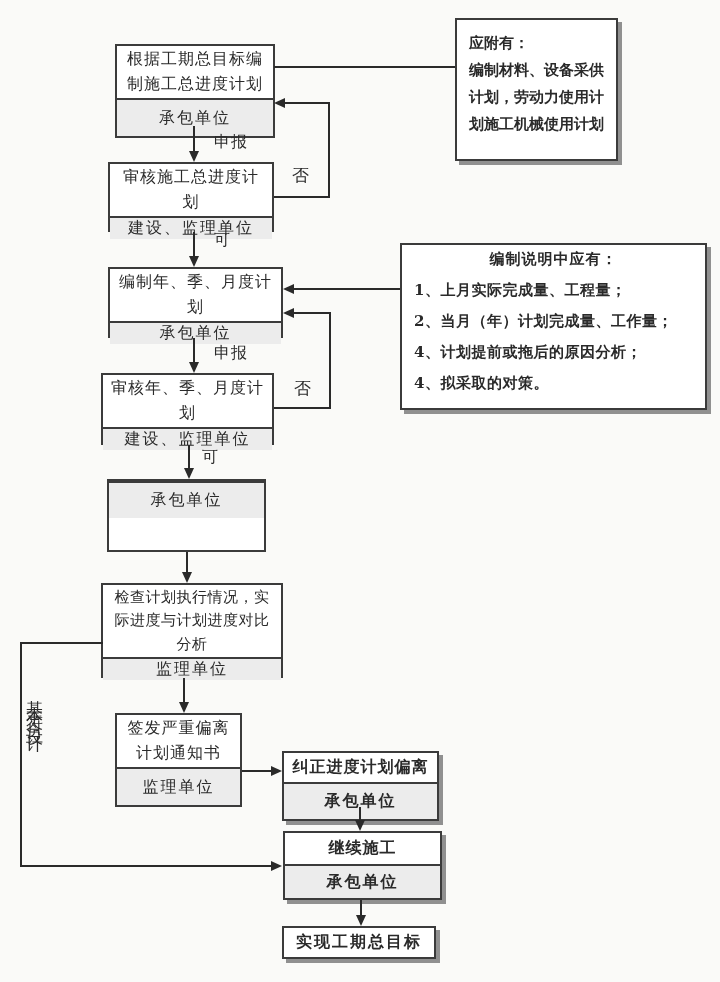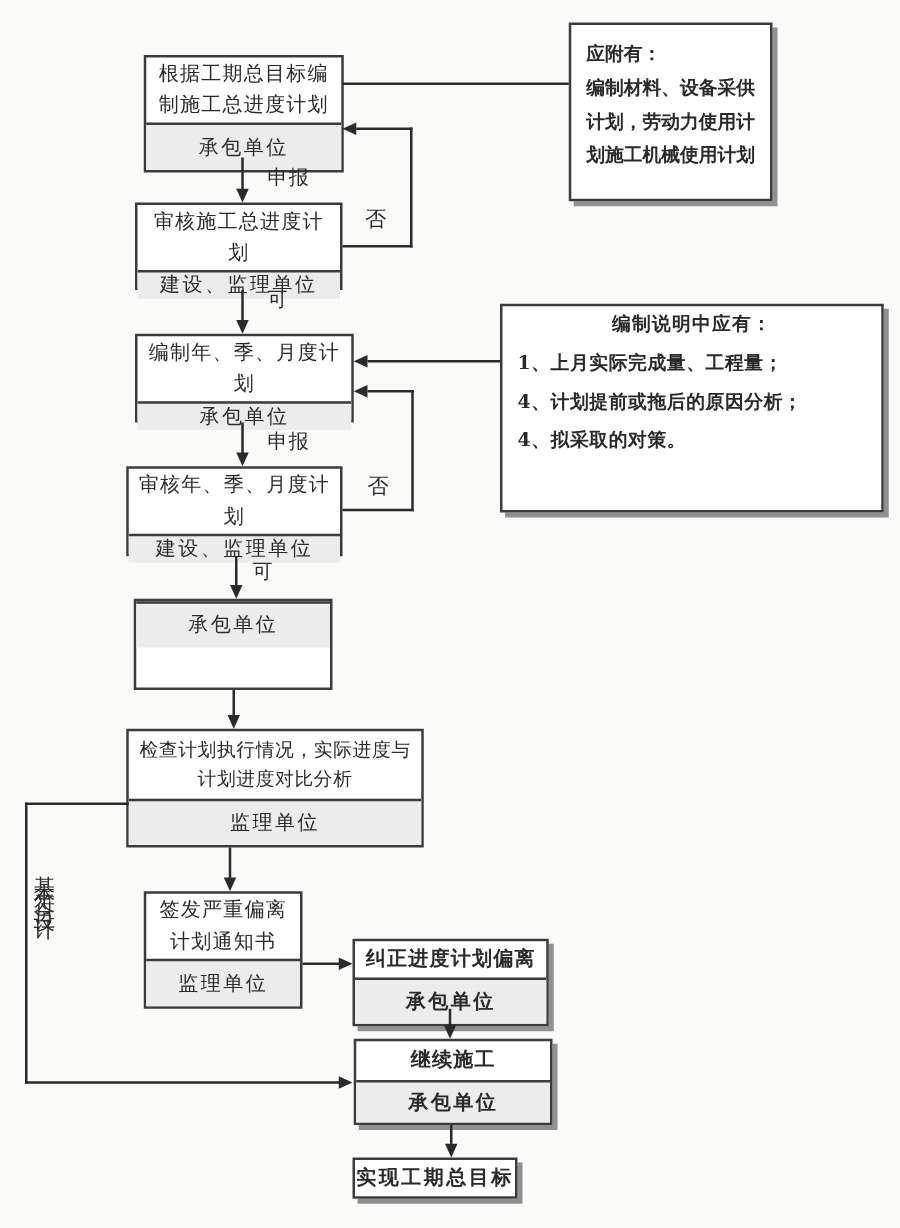--- a/index.html
+++ b/index.html
@@ -58,52 +58,53 @@
 
   <div class="pbox" style="left:101px;top:373px;width:173px;height:72px;">
     <div class="title">审核年、季、月度计划</div>
     <div class="unit" style="height:34px;">建设、监理单位</div>
   </div>
 
   <div class="pbox" style="left:107px;top:479px;width:159px;height:73px;">
     <div class="unit" style="height:35px;">承包单位</div>
   </div>
 
-  <div class="pbox" style="left:101px;top:583px;width:238px;height:95px;font-size:15px;">
+  <div class="pbox" style="left:101px;top:583px;width:182px;height:95px;font-size:15px;">
     <div class="title" style="letter-spacing:0.5px;">检查计划执行情况，实际进度与计划进度对比分析</div>
     <div class="unit" style="height:35px;font-size:16px;">监理单位</div>
   </div>
 
   <div class="pbox" style="left:115px;top:713px;width:127px;height:94px;">
     <div class="title">签发严重偏离计划通知书</div>
     <div class="unit" style="height:36px;">监理单位</div>
   </div>
 
   <div class="pbox shadow" style="left:282px;top:751px;width:157px;height:70px;">
     <div class="title">纠正进度计划偏离</div>
     <div class="unit" style="height:35px;">承包单位</div>
   </div>
 
   <div class="pbox shadow" style="left:283px;top:831px;width:159px;height:69px;">
     <div class="title">继续施工</div>
     <div class="unit" style="height:32px;">承包单位</div>
   </div>
 
-  <div class="single shadow" style="left:282px;top:926px;width:132px;height:33px;">
+  <div class="single shadow" style="left:282px;top:926px;width:154px;height:33px;">
     <span>实现工期总目标</span>
   </div>
 
   <div class="note shadow" style="left:455px;top:18px;width:163px;height:143px;">
     <div class="nh">应附有：</div>
     <div class="nb">编制材料、设备采供计划，劳动力使用计划施工机械使用计划</div>
   </div>
 
   <div class="note shadow" style="left:400px;top:243px;width:307px;height:167px;">
     <div class="nt">编制说明中应有：</div>
     <div class="ni">1、上月实际完成量、工程量；</div>
+    <div class="ni">2、当月（年）计划完成量、工作量；</div>
     <div class="ni">4、计划提前或拖后的原因分析；</div>
     <div class="ni">4、拟采取的对策。</div>
   </div>
 
   <div class="vline" style="left:193px;top:126px;height:26px;"></div>
   <div class="ah-down" style="left:189px;top:151px;"></div>
 
   <div class="vline" style="left:193px;top:232px;height:25px;"></div>
   <div class="ah-down" style="left:189px;top:256px;"></div>
 

